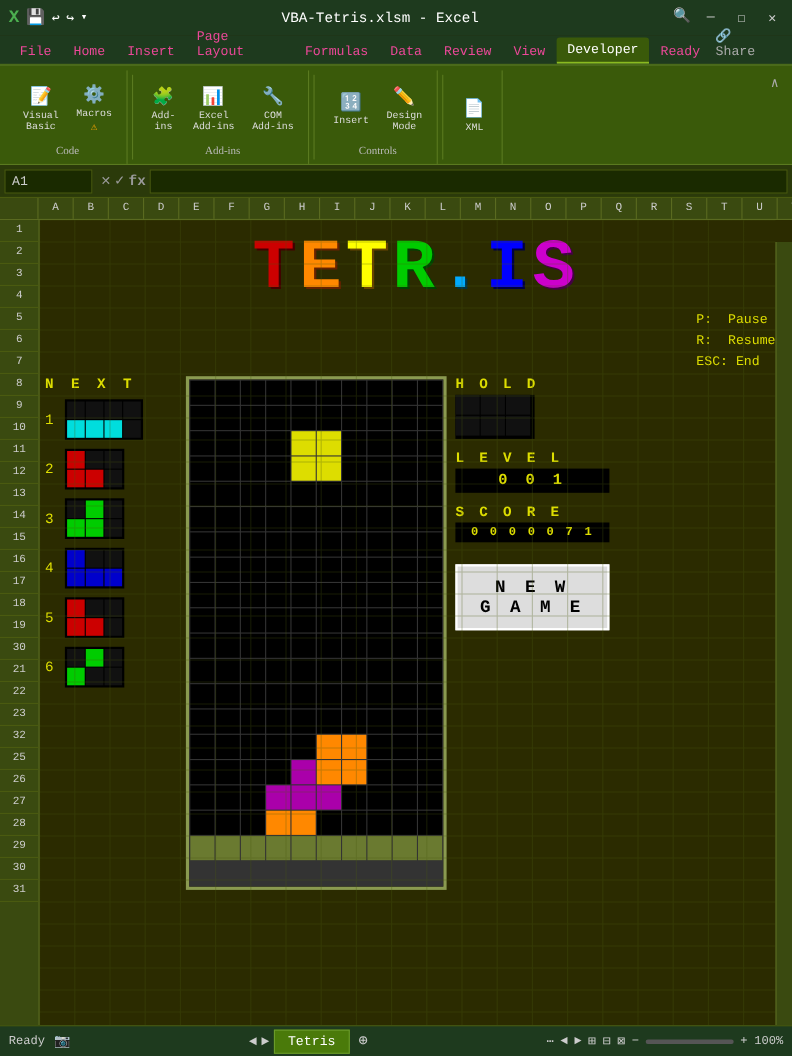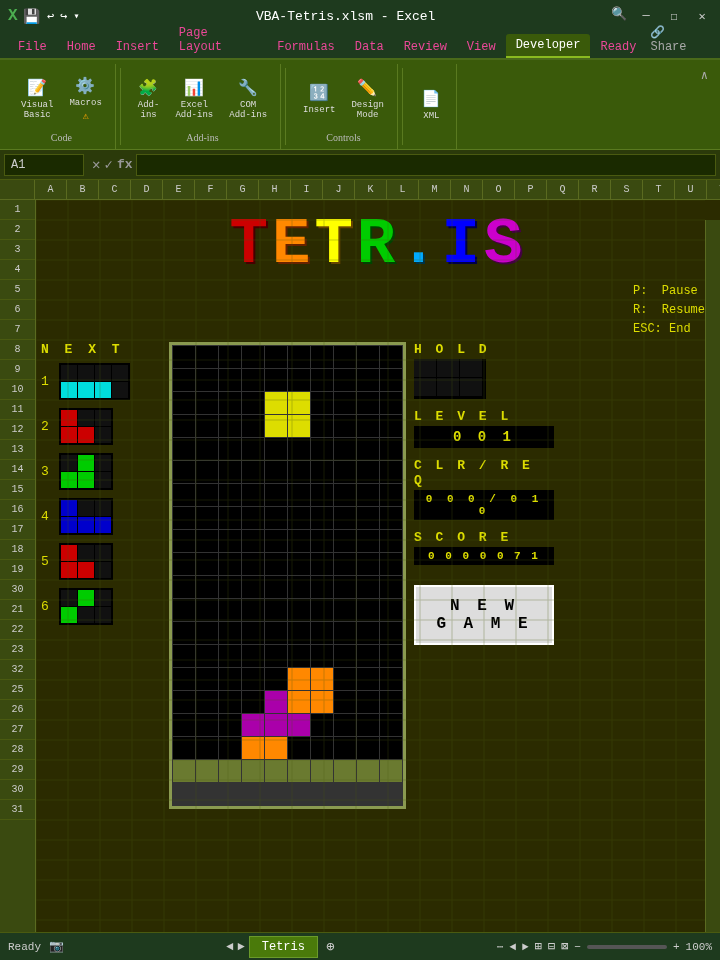--- a/index.html
+++ b/index.html
@@ -819,24 +819,20 @@
                     <div style="background:#111;"></div>
                     <div style="background:#111;"></div>
                 </div>
               </div>
 
               <div>
                 <div class="info-label">L E V E L</div>
                 <div class="info-value">0 0 1</div>
               </div>
 
-              <div>
-                <div class="info-label">C L R / R E Q</div>
-                <div class="info-value" style="font-size:11px;">0 0 0 / 0 1 0</div>
-              </div>
 
               <div>
                 <div class="info-label">S C O R E</div>
                 <div class="info-value" style="font-size:11px;letter-spacing:2px;">0 0 0 0 0 7 1</div>
               </div>
 
               <div>
               </div>
 
               <div class="new-game-btn">

